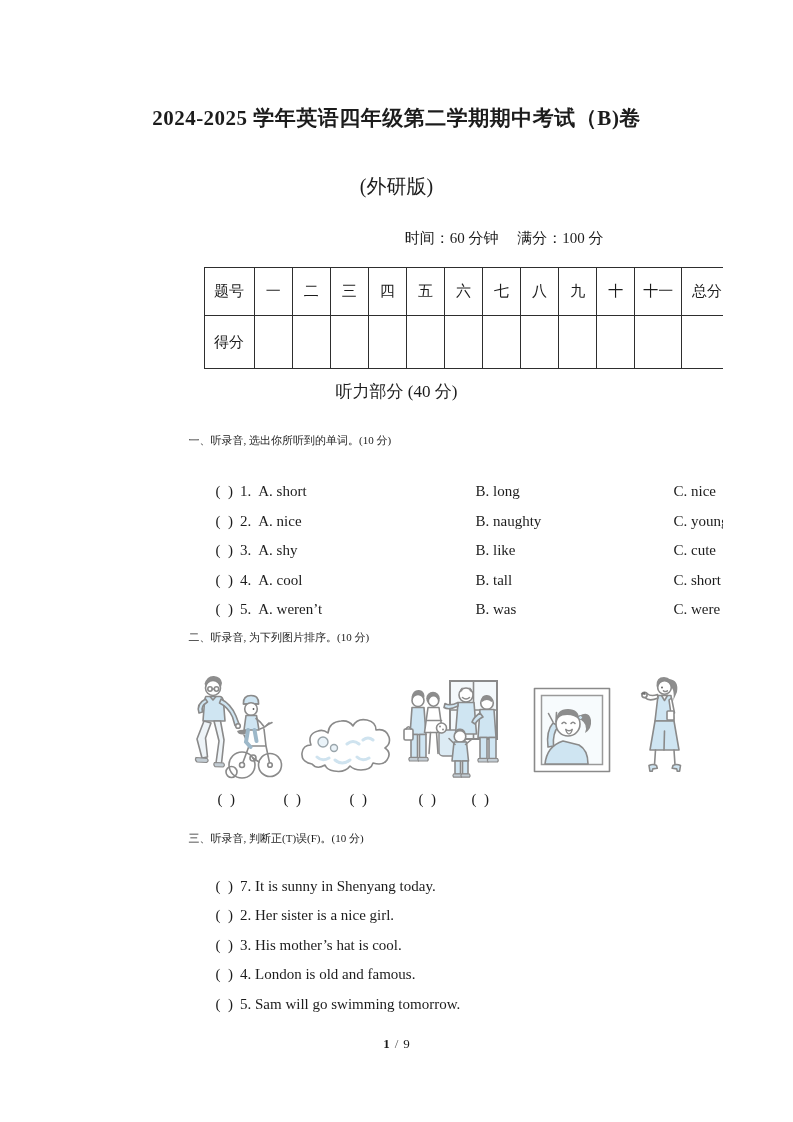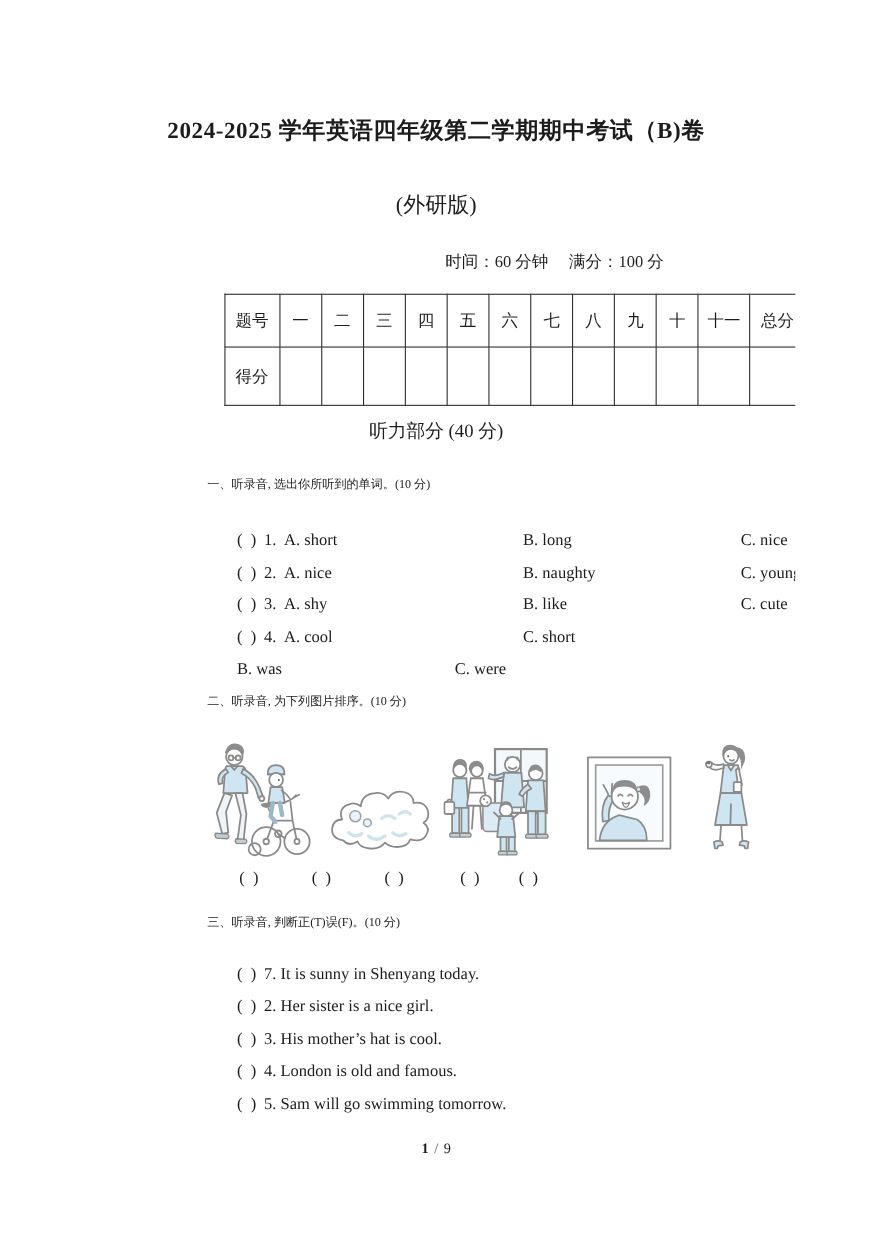--- a/index.html
+++ b/index.html
@@ -131,23 +131,25 @@
       <span class="c2">B. naughty</span>
       <span class="c3">C. young</span>
     </div>
     <div class="row">
       <span class="c1"><span class="blank">(  )</span><span class="num">3.</span><span>A. shy</span></span>
       <span class="c2">B. like</span>
       <span class="c3">C. cute</span>
     </div>
     <div class="row">
       <span class="c1"><span class="blank">(  )</span><span class="num">4.</span><span>A. cool</span></span>
+      <span class="c2">B. tall</span>
       <span class="c3">C. short</span>
     </div>
     <div class="row">
+      <span class="c1"><span class="blank">(  )</span><span class="num">5.</span><span>A. weren’t</span></span>
       <span class="c2">B. was</span>
       <span class="c3">C. were</span>
     </div>
   </div>
 
   <div class="abs h-part h2">二、听录音, 为下列图片排序。(10 分)</div>
 
   <div class="abs" style="left:112px; top:671px; width:102px; height:118px;">
     <svg viewBox="0 0 102 118" aria-label="father-teaching-boy-to-ride-bike">
       <circle class="st" cx="59" cy="94" r="13" stroke-width="2"></circle>

